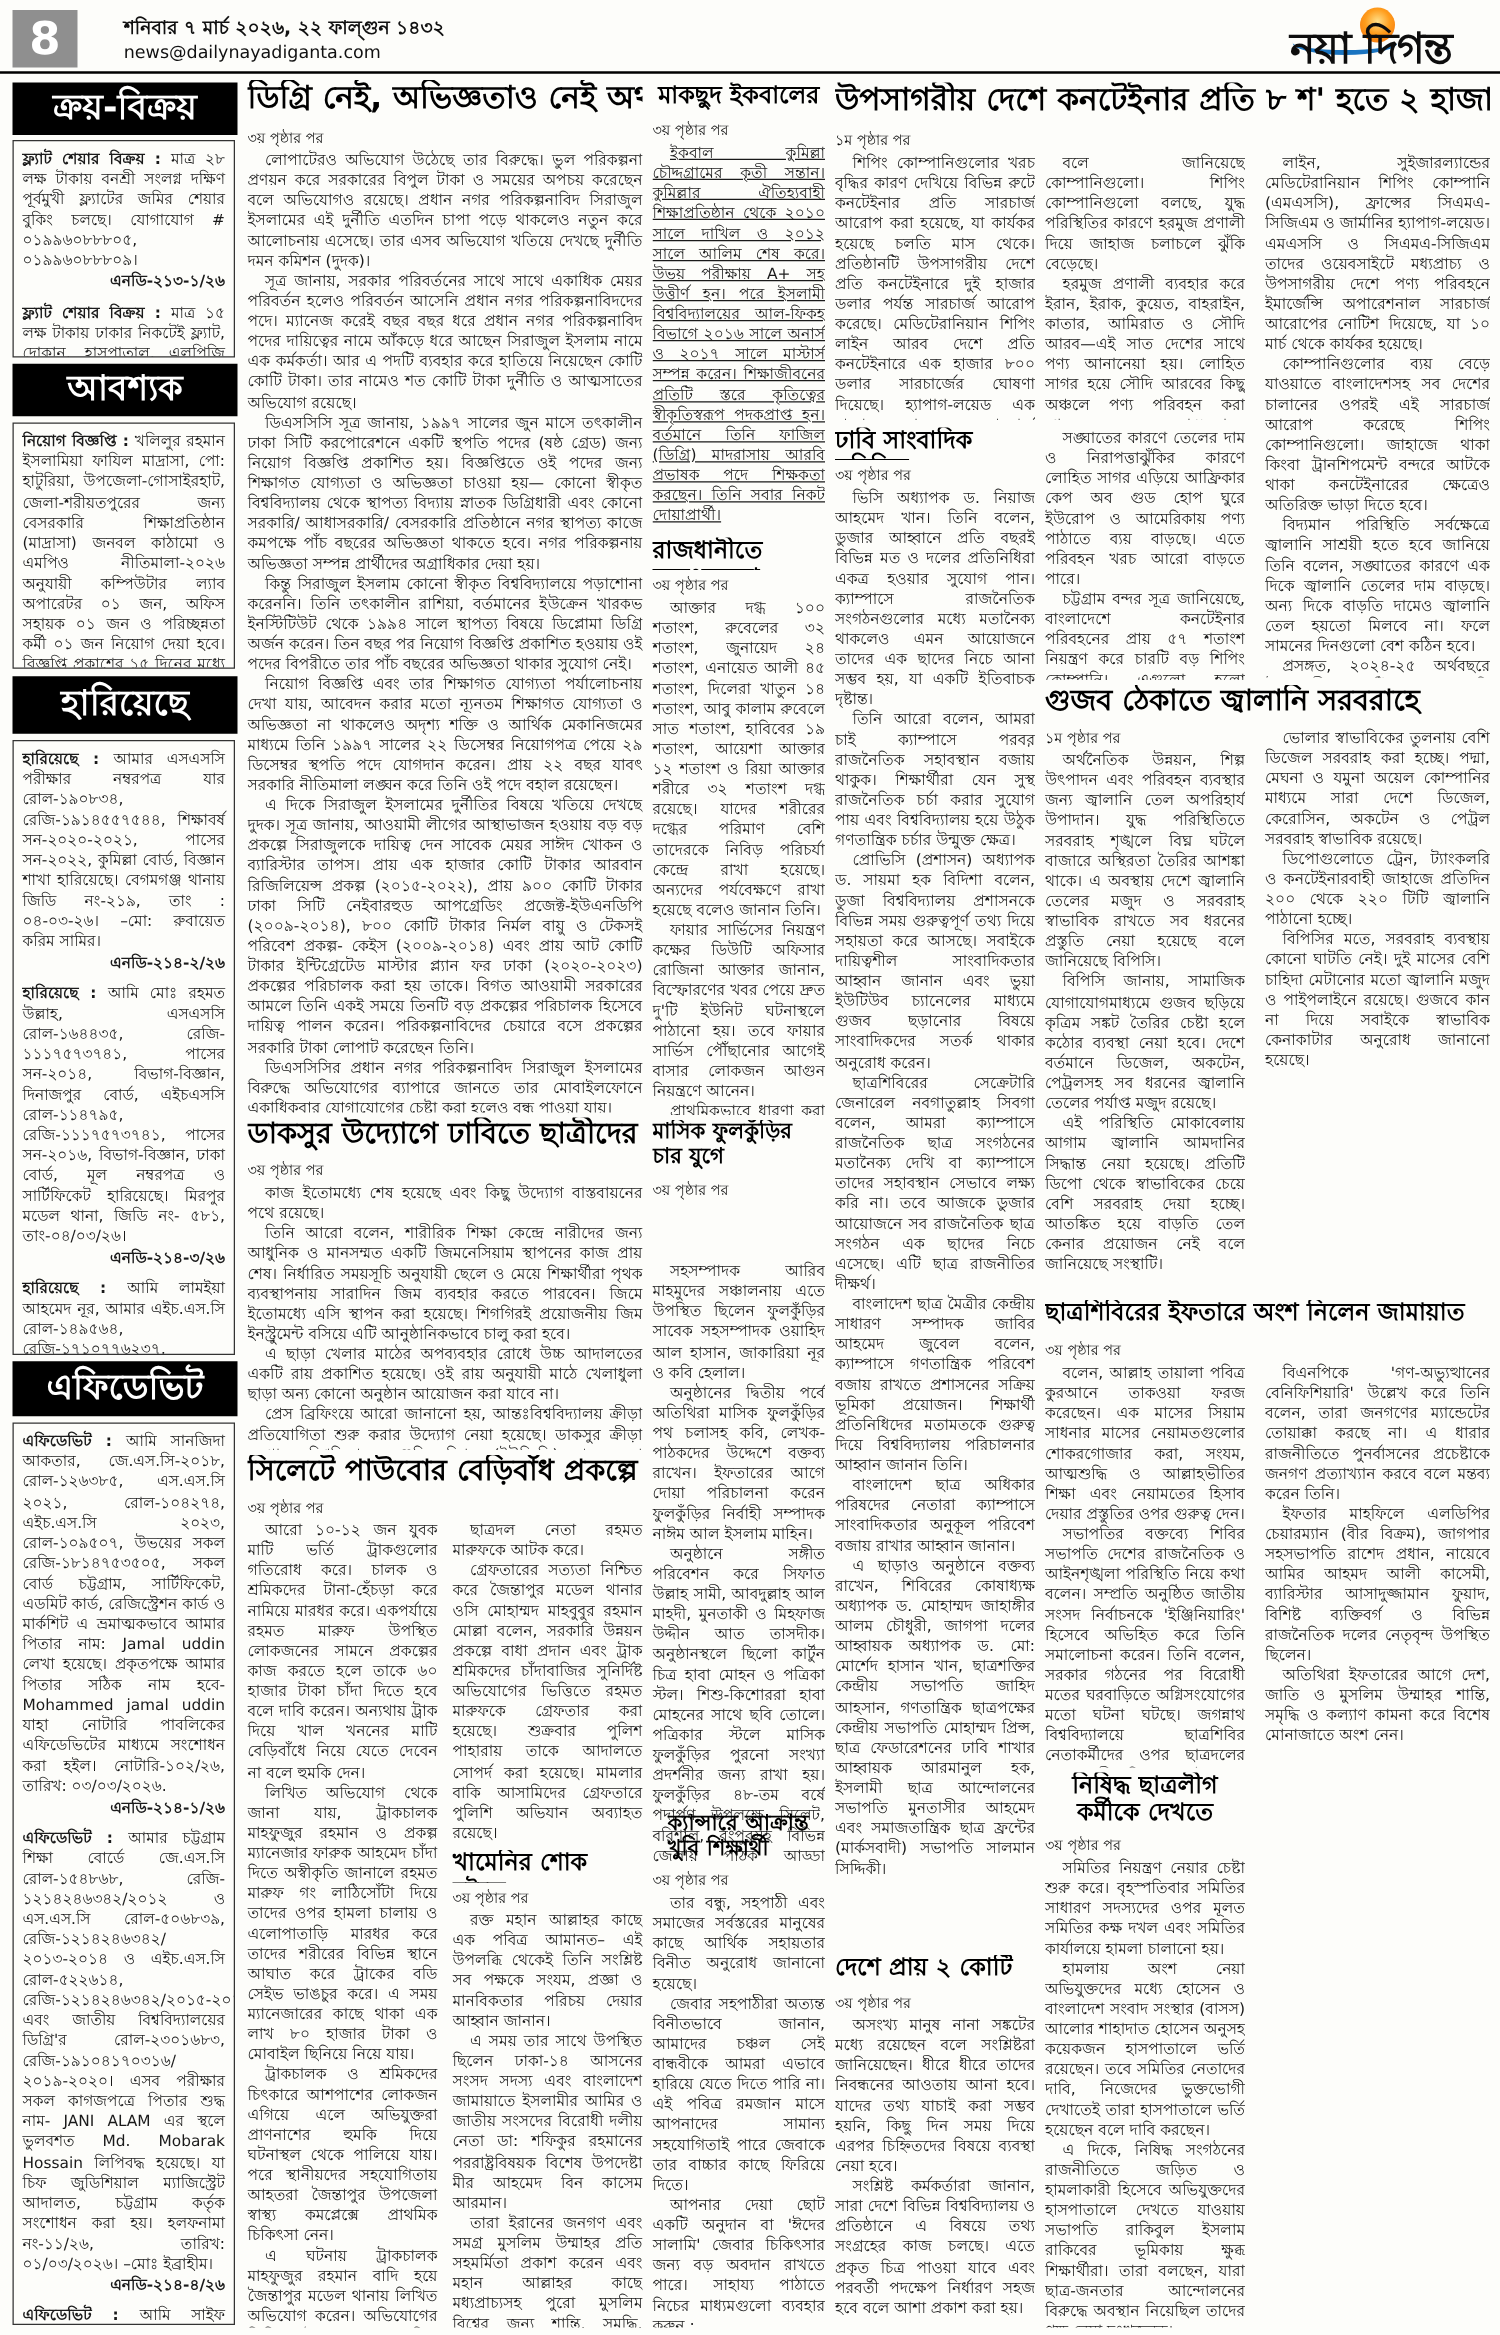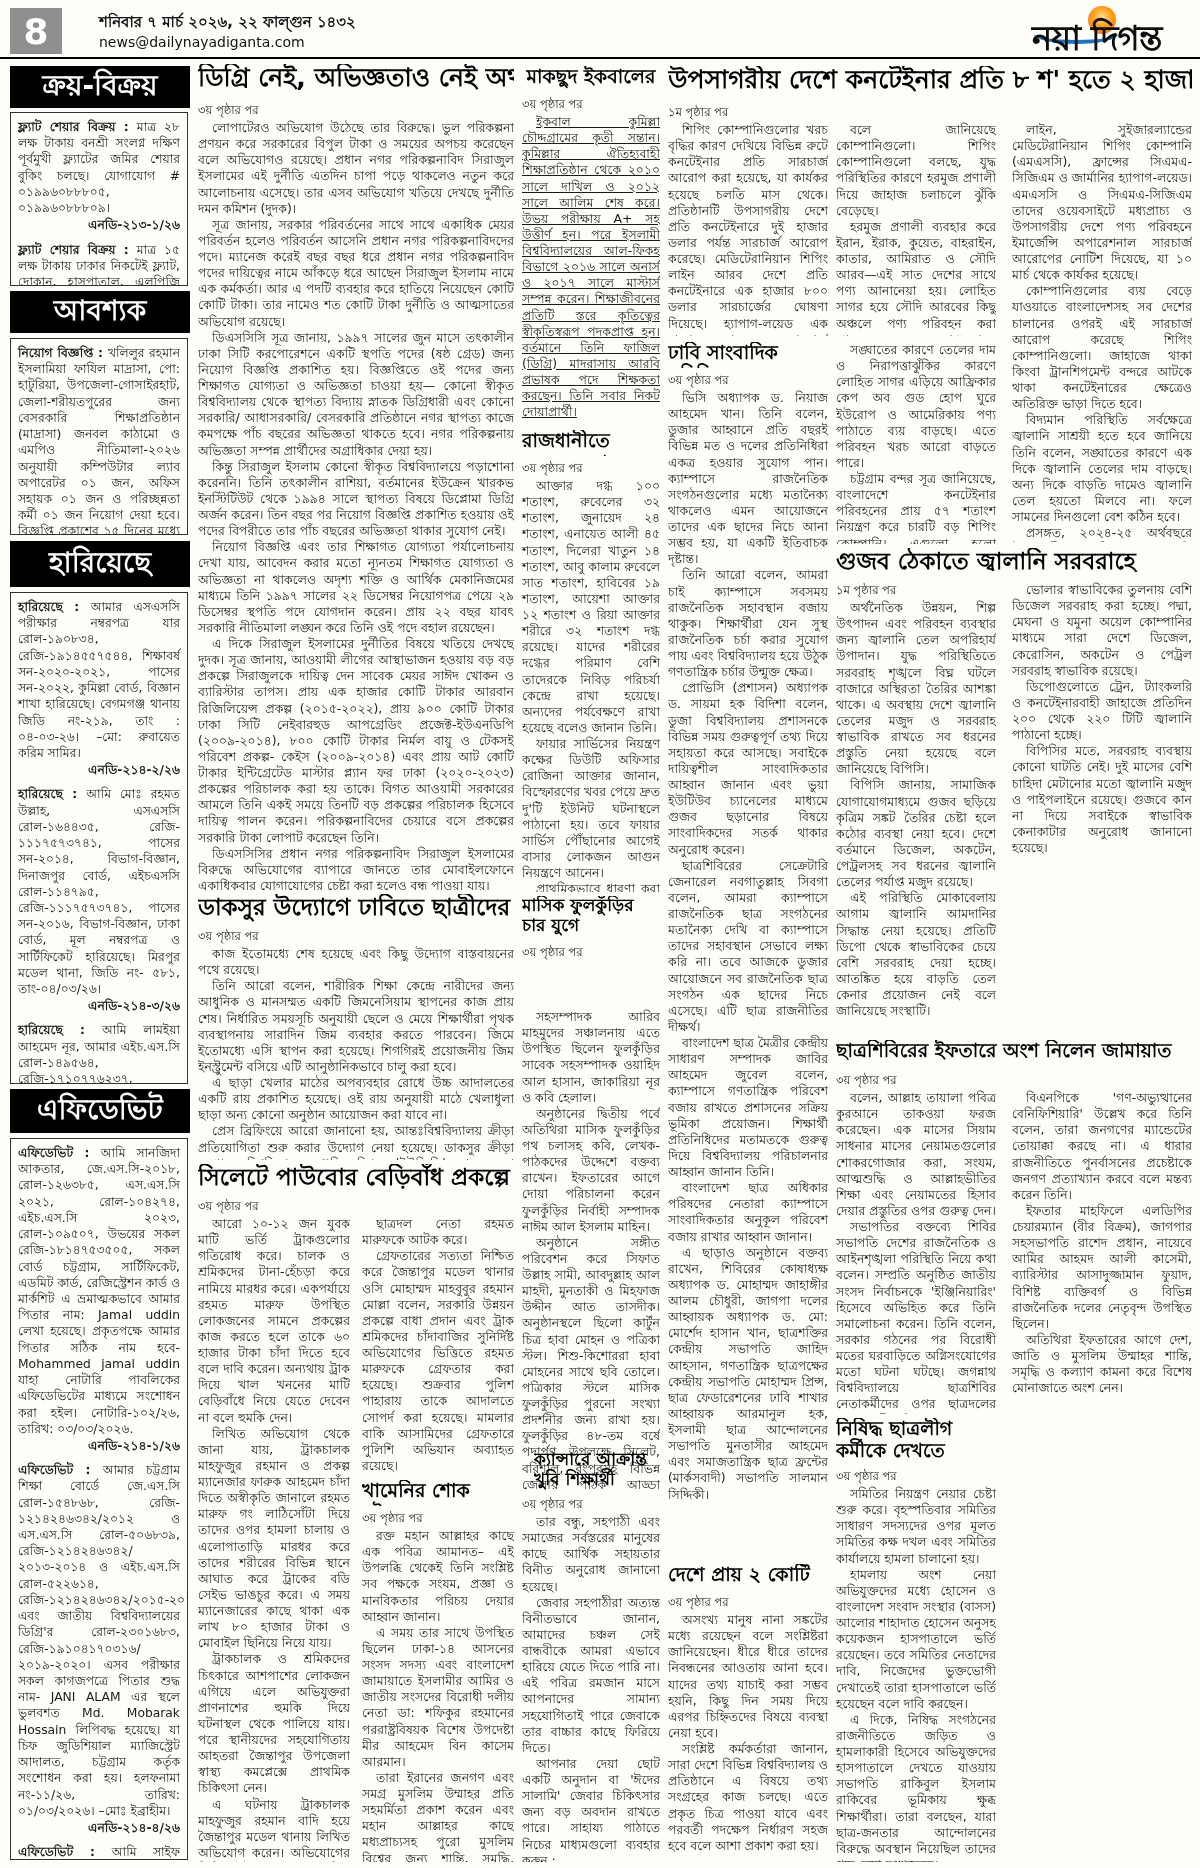--- a/index.html
+++ b/index.html
@@ -166,21 +166,21 @@
       <p class="para">লাইন, সুইজারল্যান্ডের মেডিটেরানিয়ান শিপিং কোম্পানি (এমএসসি), ফ্রান্সের সিএমএ-সিজিএম ও জার্মানির হ্যাপাগ-লয়েড। এমএসসি ও সিএমএ-সিজিএম তাদের ওয়েবসাইটে মধ্যপ্রাচ্য ও উপসাগরীয় দেশে পণ্য পরিবহনে ইমার্জেন্সি অপারেশনাল সারচার্জ আরোপের নোটিশ দিয়েছে, যা ১০ মার্চ থেকে কার্যকর হয়েছে।</p>
       <p class="para">কোম্পানিগুলোর ব্যয় বেড়ে যাওয়াতে বাংলাদেশসহ সব দেশের চালানের ওপরই এই সারচার্জ আরোপ করেছে শিপিং কোম্পানিগুলো। জাহাজে থাকা কিংবা ট্রানশিপমেন্ট বন্দরে আটকে থাকা কনটেইনারের ক্ষেত্রেও অতিরিক্ত ভাড়া দিতে হবে।</p>
       <p class="para">বিদ্যমান পরিস্থিতি সর্বক্ষেত্রে জ্বালানি সাশ্রয়ী হতে হবে জানিয়ে তিনি বলেন, সঙ্ঘাতের কারণে এক দিকে জ্বালানি তেলের দাম বাড়ছে। অন্য দিকে বাড়তি দামেও জ্বালানি তেল হয়তো মিলবে না। ফলে সামনের দিনগুলো বেশ কঠিন হবে।</p>
       <p class="para">প্রসঙ্গত, ২০২৪-২৫ অর্থবছরে উপসাগরীয় সাতটি দেশে রফতানি হয়েছে প্রায় ৭৫ কোটি ডলারের পণ্য। বাংলাদেশ থেকে মধ্যপ্রাচ্যে তৈরী পোশাক, প্রক্রিয়াজাত খাদ্য, শাকসবজি, ফলমূল, হিমায়িত মাছ, ক্যাপ ও জুতা রফতানি হয়।</p>
     </div>
 
   <div class="hl hl-md" style="left:668px;top:342px;width:160px;height:26px;">ঢাবি সাংবাদিক সমিতির</div>
   <div class="dl" style="left:668px;top:372px;">৩য় পৃষ্ঠার পর</div>
   <div class="abody" style="left:668px;top:390px;width:160px;height:1168px;">
       <p class="para">ভিসি অধ্যাপক ড. নিয়াজ আহমেদ খান। তিনি বলেন, ডুজার আহ্বানে প্রতি বছরই বিভিন্ন মত ও দলের প্রতিনিধিরা একত্র হওয়ার সুযোগ পান। ক্যাম্পাসে রাজনৈতিক সংগঠনগুলোর মধ্যে মতানৈক্য থাকলেও এমন আয়োজনে তাদের এক ছাদের নিচে আনা সম্ভব হয়, যা একটি ইতিবাচক দৃষ্টান্ত।</p>
-      <p class="para">তিনি আরো বলেন, আমরা চাই ক্যাম্পাসে সবসময় রাজনৈতিক সহাবস্থান বজায় থাকুক। শিক্ষার্থীরা যেন সুস্থ রাজনৈতিক চর্চা করার সুযোগ পায় এবং বিশ্ববিদ্যালয় হয়ে উঠুক গণতান্ত্রিক চর্চার উন্মুক্ত ক্ষেত্র।</p>
+      <p class="para">তিনি আরো বলেন, আমরা চাই ক্যাম্পাসে পরবর় রাজনৈতিক সহাবস্থান বজায় থাকুক। শিক্ষার্থীরা যেন সুস্থ রাজনৈতিক চর্চা করার সুযোগ পায় এবং বিশ্ববিদ্যালয় হয়ে উঠুক গণতান্ত্রিক চর্চার উন্মুক্ত ক্ষেত্র।</p>
       <p class="para">প্রোভিসি (প্রশাসন) অধ্যাপক ড. সায়মা হক বিদিশা বলেন, ডুজা বিশ্ববিদ্যালয় প্রশাসনকে বিভিন্ন সময় গুরুত্বপূর্ণ তথ্য দিয়ে সহায়তা করে আসছে। সবাইকে দায়িত্বশীল সাংবাদিকতার আহ্বান জানান এবং ভুয়া ইউটিউব চ্যানেলের মাধ্যমে গুজব ছড়ানোর বিষয়ে সাংবাদিকদের সতর্ক থাকার অনুরোধ করেন।</p>
       <p class="para">ছাত্রশিবিরের সেক্রেটারি জেনারেল নবগাতুল্লাহ সিবগা বলেন, আমরা ক্যাম্পাসে রাজনৈতিক ছাত্র সংগঠনের মতানৈক্য দেখি বা ক্যাম্পাসে তাদের সহাবস্থান সেভাবে লক্ষ্য করি না। তবে আজকে ডুজার আয়োজনে সব রাজনৈতিক ছাত্র সংগঠন এক ছাদের নিচে এসেছে। এটি ছাত্র রাজনীতির দীক্ষর্থ।</p>
       <p class="para">বাংলাদেশ ছাত্র মৈত্রীর কেন্দ্রীয় সাধারণ সম্পাদক জাবির আহমেদ জুবেল বলেন, ক্যাম্পাসে গণতান্ত্রিক পরিবেশ বজায় রাখতে প্রশাসনের সক্রিয় ভূমিকা প্রয়োজন। শিক্ষার্থী প্রতিনিধিদের মতামতকে গুরুত্ব দিয়ে বিশ্ববিদ্যালয় পরিচালনার আহ্বান জানান তিনি।</p>
       <p class="para">বাংলাদেশ ছাত্র অধিকার পরিষদের নেতারা ক্যাম্পাসে সাংবাদিকতার অনুকূল পরিবেশ বজায় রাখার আহ্বান জানান।</p>
       <p class="para">এ ছাড়াও অনুষ্ঠানে বক্তব্য রাখেন, শিবিরের কোষাধ্যক্ষ অধ্যাপক ড. মোহাম্মদ জাহাঙ্গীর আলম চৌধুরী, জাগপা দলের আহ্বায়ক অধ্যাপক ড. মো: মোর্শেদ হাসান খান, ছাত্রশক্তির কেন্দ্রীয় সভাপতি জাহিদ আহসান, গণতান্ত্রিক ছাত্রপক্ষের কেন্দ্রীয় সভাপতি মোহাম্মদ প্রিন্স, ছাত্র ফেডারেশনের ঢাবি শাখার আহ্বায়ক আরমানুল হক, ইসলামী ছাত্র আন্দোলনের সভাপতি মুনতাসীর আহমেদ এবং সমাজতান্ত্রিক ছাত্র ফ্রন্টের (মার্কসবাদী) সভাপতি সালমান সিদ্দিকী।</p>
     </div>
 
   <div class="hl hl-lg" style="left:836px;top:548px;width:356px;height:30px;">গুজব ঠেকাতে জ্বালানি সরবরাহে</div>
   <div class="dl" style="left:836px;top:582px;">১ম পৃষ্ঠার পর</div>
   <div class="abody" style="left:814px;top:600px;width:160px;height:436px;margin-left:22px;">
@@ -199,21 +199,21 @@
   <div class="abody" style="left:836px;top:1090px;width:160px;height:324px;">
       <p class="para">বলেন, আল্লাহ তায়ালা পবিত্র কুরআনে তাকওয়া ফরজ করেছেন। এক মাসের সিয়াম সাধনার মাসের নেয়ামতগুলোর শোকরগোজার করা, সংযম, আত্মশুদ্ধি ও আল্লাহভীতির শিক্ষা এবং নেয়ামতের হিসাব দেয়ার প্রস্তুতির ওপর গুরুত্ব দেন।</p>
       <p class="para">সভাপতির বক্তব্যে শিবির সভাপতি দেশের রাজনৈতিক ও আইনশৃঙ্খলা পরিস্থিতি নিয়ে কথা বলেন। সম্প্রতি অনুষ্ঠিত জাতীয় সংসদ নির্বাচনকে 'ইঞ্জিনিয়ারিং' হিসেবে অভিহিত করে তিনি সমালোচনা করেন। তিনি বলেন, সরকার গঠনের পর বিরোধী মতের ঘরবাড়িতে অগ্নিসংযোগের মতো ঘটনা ঘটছে। জগন্নাথ বিশ্ববিদ্যালয়ে ছাত্রশিবির নেতাকর্মীদের ওপর ছাত্রদলের হামলার তীব্র নিন্দা জানাই।</p>
     </div>
   <div class="abody" style="left:1012px;top:1090px;width:180px;height:772px;">
       <p class="para">বিএনপিকে 'গণ-অভ্যুত্থানের বেনিফিশিয়ারি' উল্লেখ করে তিনি বলেন, তারা জনগণের ম্যান্ডেটের তোয়াক্কা করছে না। এ ধারার রাজনীতিতে পুনর্বাসনের প্রচেষ্টাকে জনগণ প্রত্যাখ্যান করবে বলে মন্তব্য করেন তিনি।</p>
       <p class="para">ইফতার মাহফিলে এলডিপির চেয়ারম্যান (বীর বিক্রম), জাগপার সহসভাপতি রাশেদ প্রধান, নায়েবে আমির আহমদ আলী কাসেমী, ব্যারিস্টার আসাদুজ্জামান ফুয়াদ, বিশিষ্ট ব্যক্তিবর্গ ও বিভিন্ন রাজনৈতিক দলের নেতৃবৃন্দ উপস্থিত ছিলেন।</p>
       <p class="para">অতিথিরা ইফতারের আগে দেশ, জাতি ও মুসলিম উম্মাহর শান্তি, সমৃদ্ধি ও কল্যাণ কামনা করে বিশেষ মোনাজাতে অংশ নেন।</p>
     </div>
 
-  <div class="hl hl-md" style="left:836px;top:1418px;width:160px;height:46px;">নিষিদ্ধ ছাত্রলীগ কর্মীকে দেখতে</div>
+  <div class="hl hl-md" style="left:836px;top:1418px;width:160px;height:46px;text-align:center;">নিষিদ্ধ ছাত্রলীগ কর্মীকে দেখতে</div>
   <div class="dl" style="left:836px;top:1468px;">৩য় পৃষ্ঠার পর</div>
   <div class="abody" style="left:836px;top:1486px;width:160px;height:376px;">
       <p class="para">সমিতির নিয়ন্ত্রণ নেয়ার চেষ্টা শুরু করে। বৃহস্পতিবার সমিতির সাধারণ সদস্যদের ওপর মূলত সমিতির কক্ষ দখল এবং সমিতির কার্যালয়ে হামলা চালানো হয়।</p>
       <p class="para">হামলায় অংশ নেয়া অভিযুক্তদের মধ্যে হোসেন ও বাংলাদেশ সংবাদ সংস্থার (বাসস) আলোর শাহাদাত হোসেন অনুসহ কয়েকজন হাসপাতালে ভর্তি রয়েছেন। তবে সমিতির নেতাদের দাবি, নিজেদের ভুক্তভোগী দেখাতেই তারা হাসপাতালে ভর্তি হয়েছেন বলে দাবি করছেন।</p>
       <p class="para">এ দিকে, নিষিদ্ধ সংগঠনের রাজনীতিতে জড়িত ও হামলাকারী হিসেবে অভিযুক্তদের হাসপাতালে দেখতে যাওয়ায় সভাপতি রাকিবুল ইসলাম রাকিবের ভূমিকায় ক্ষুব্ধ শিক্ষার্থীরা। তারা বলছেন, যারা ছাত্র-জনতার আন্দোলনের বিরুদ্ধে অবস্থান নিয়েছিল তাদের পক্ষ নেয়া দুঃখজনক।</p>
     </div>
 
   <div class="hl hl-md" style="left:668px;top:1564px;width:160px;height:26px;">দেশে প্রায় ২ কোটি</div>
   <div class="dl" style="left:668px;top:1594px;">৩য় পৃষ্ঠার পর</div>
   <div class="abody" style="left:668px;top:1612px;width:160px;height:250px;">

